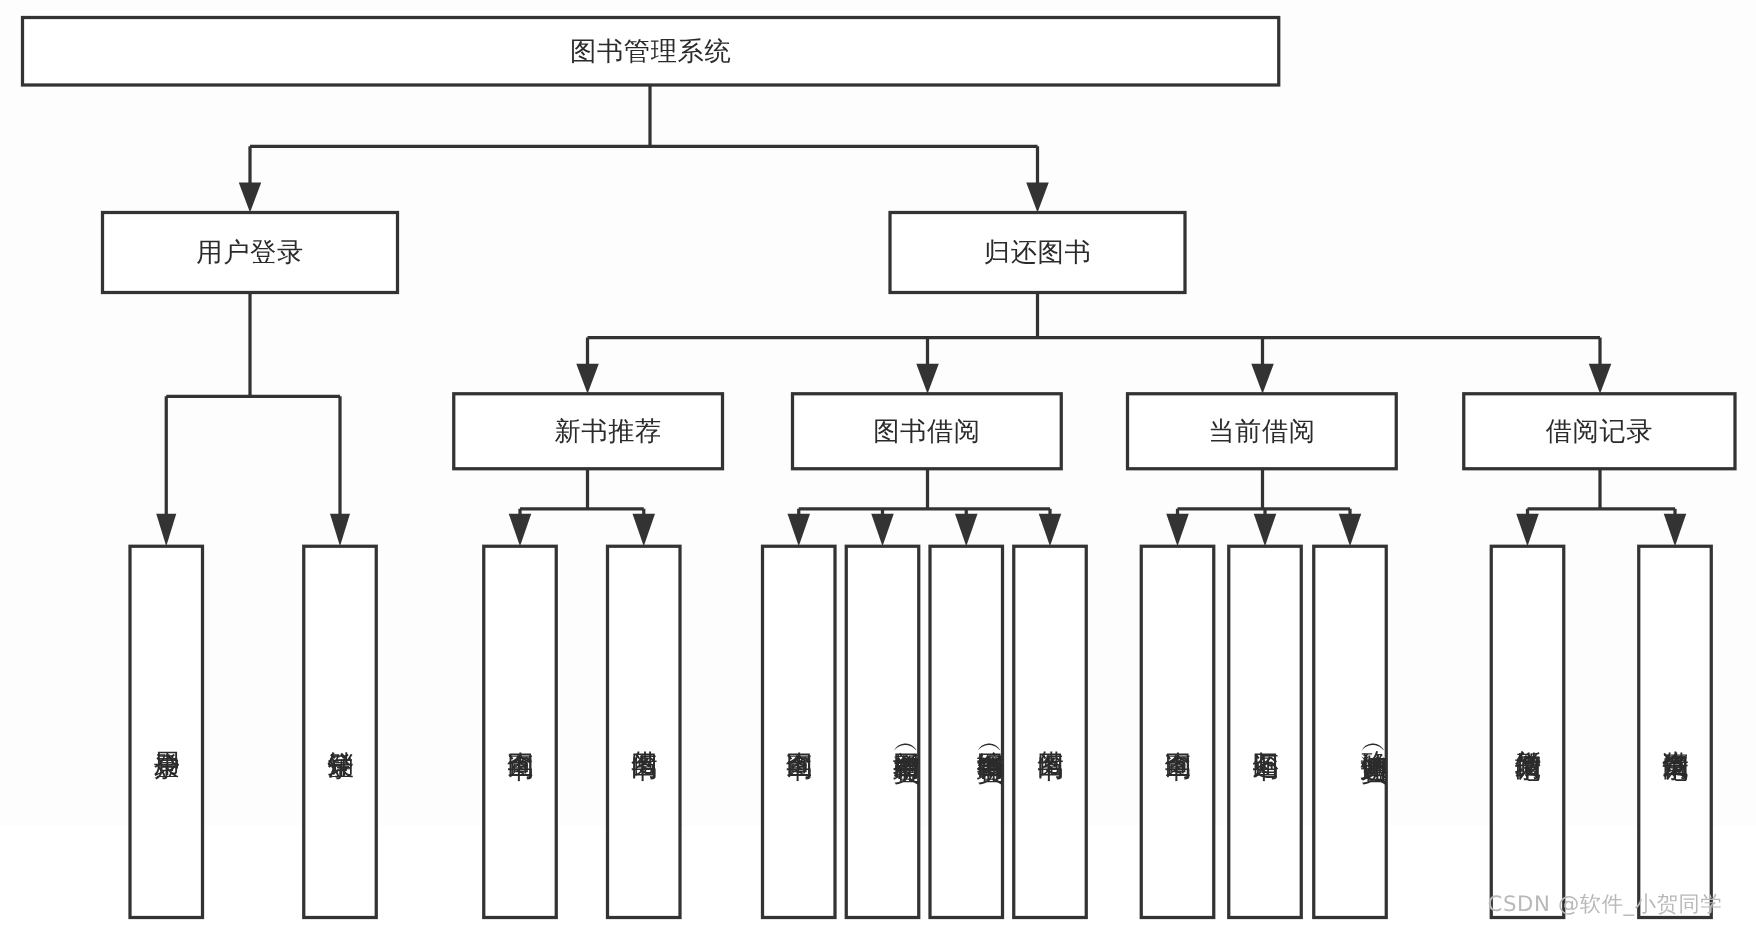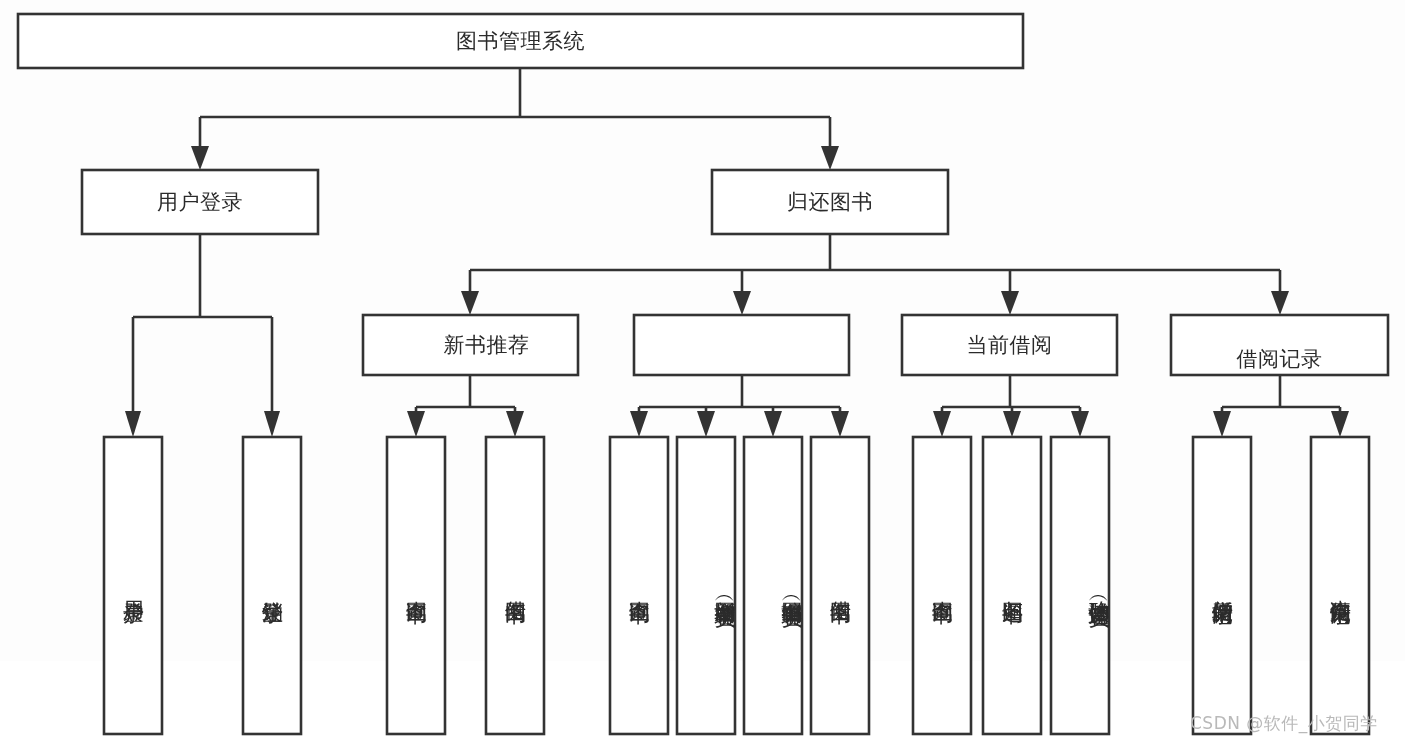--- a/index.html
+++ b/index.html
@@ -185,22 +185,23 @@
     <rect class="node-box" x="1193" y="437" width="58" height="297"></rect>
     <rect class="node-box" x="1311" y="437" width="58" height="297"></rect>
   </svg>
 
   <div class="node-label-h" style="left:18px; top:14px; width:1005px; height:54px;">图书管理系统</div>
 
   <div class="node-label-h" style="left:82px; top:170px; width:236px; height:64px;">用户登录</div>
   <div class="node-label-h" style="left:712px; top:170px; width:236px; height:64px;">归还图书</div>
 
   <div class="node-label-h" style="left:379px; top:315px; width:215px; height:60px;">新书推荐</div>
+  <div class="node-label-h" style="left:634px; top:315px; width:215px; height:60px;">图书借阅</div>
   <div class="node-label-h" style="left:902px; top:315px; width:215px; height:60px;">当前借阅</div>
-  <div class="node-label-h" style="left:1171px; top:329px; width:217px; height:60px;">借阅记录</div>
+  <div class="node-label-h" style="left:1171px; top:315px; width:217px; height:60px;">借阅记录</div>
 
   <div class="node-label-v centered" style="left:104px; top:437px; width:58px; height:297px;">用户登录</div>
   <div class="node-label-v centered" style="left:243px; top:437px; width:58px; height:297px;">注销登录</div>
   <div class="node-label-v centered" style="left:387px; top:437px; width:58px; height:297px;">查询图书</div>
   <div class="node-label-v centered" style="left:486px; top:437px; width:58px; height:297px;">借阅图书</div>
   <div class="node-label-v centered" style="left:610px; top:437px; width:58px; height:297px;">查询图书</div>
   <div class="node-label-v" style="left:677px; top:443px; width:58px; height:291px;">新增图书（管理员）</div>
   <div class="node-label-v" style="left:744px; top:443px; width:58px; height:291px;">编辑图书（管理员）</div>
   <div class="node-label-v centered" style="left:811px; top:437px; width:58px; height:297px;">借阅图书</div>
   <div class="node-label-v centered" style="left:913px; top:437px; width:58px; height:297px;">查询图书</div>

